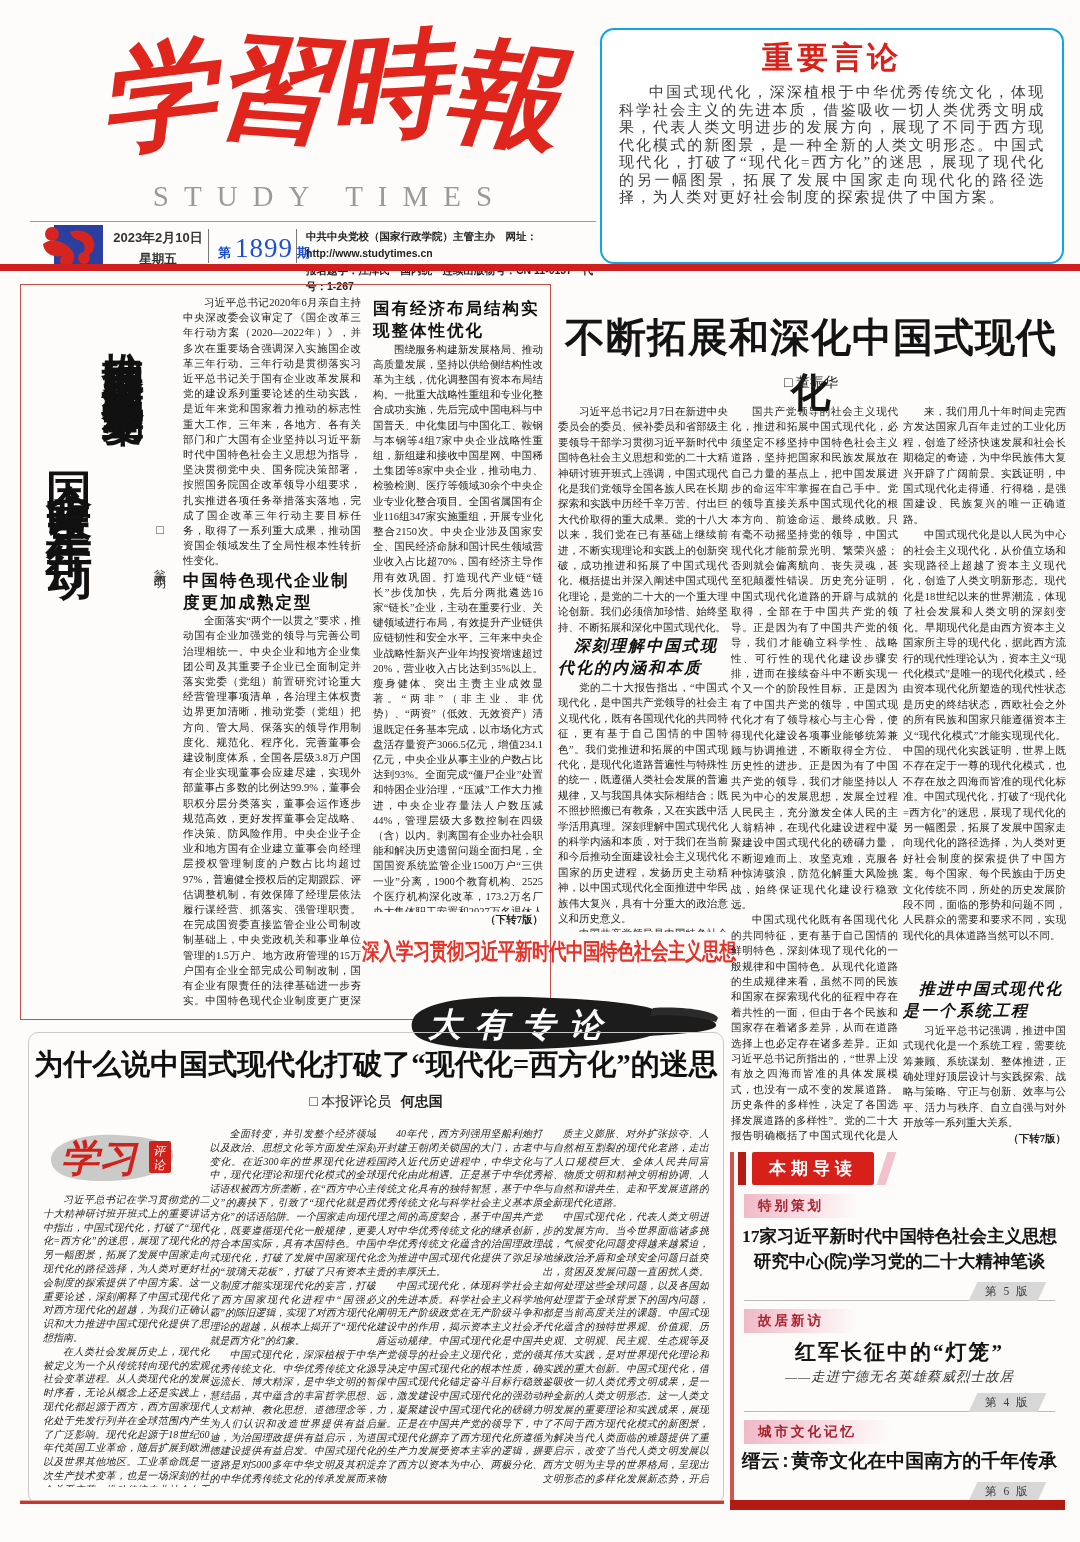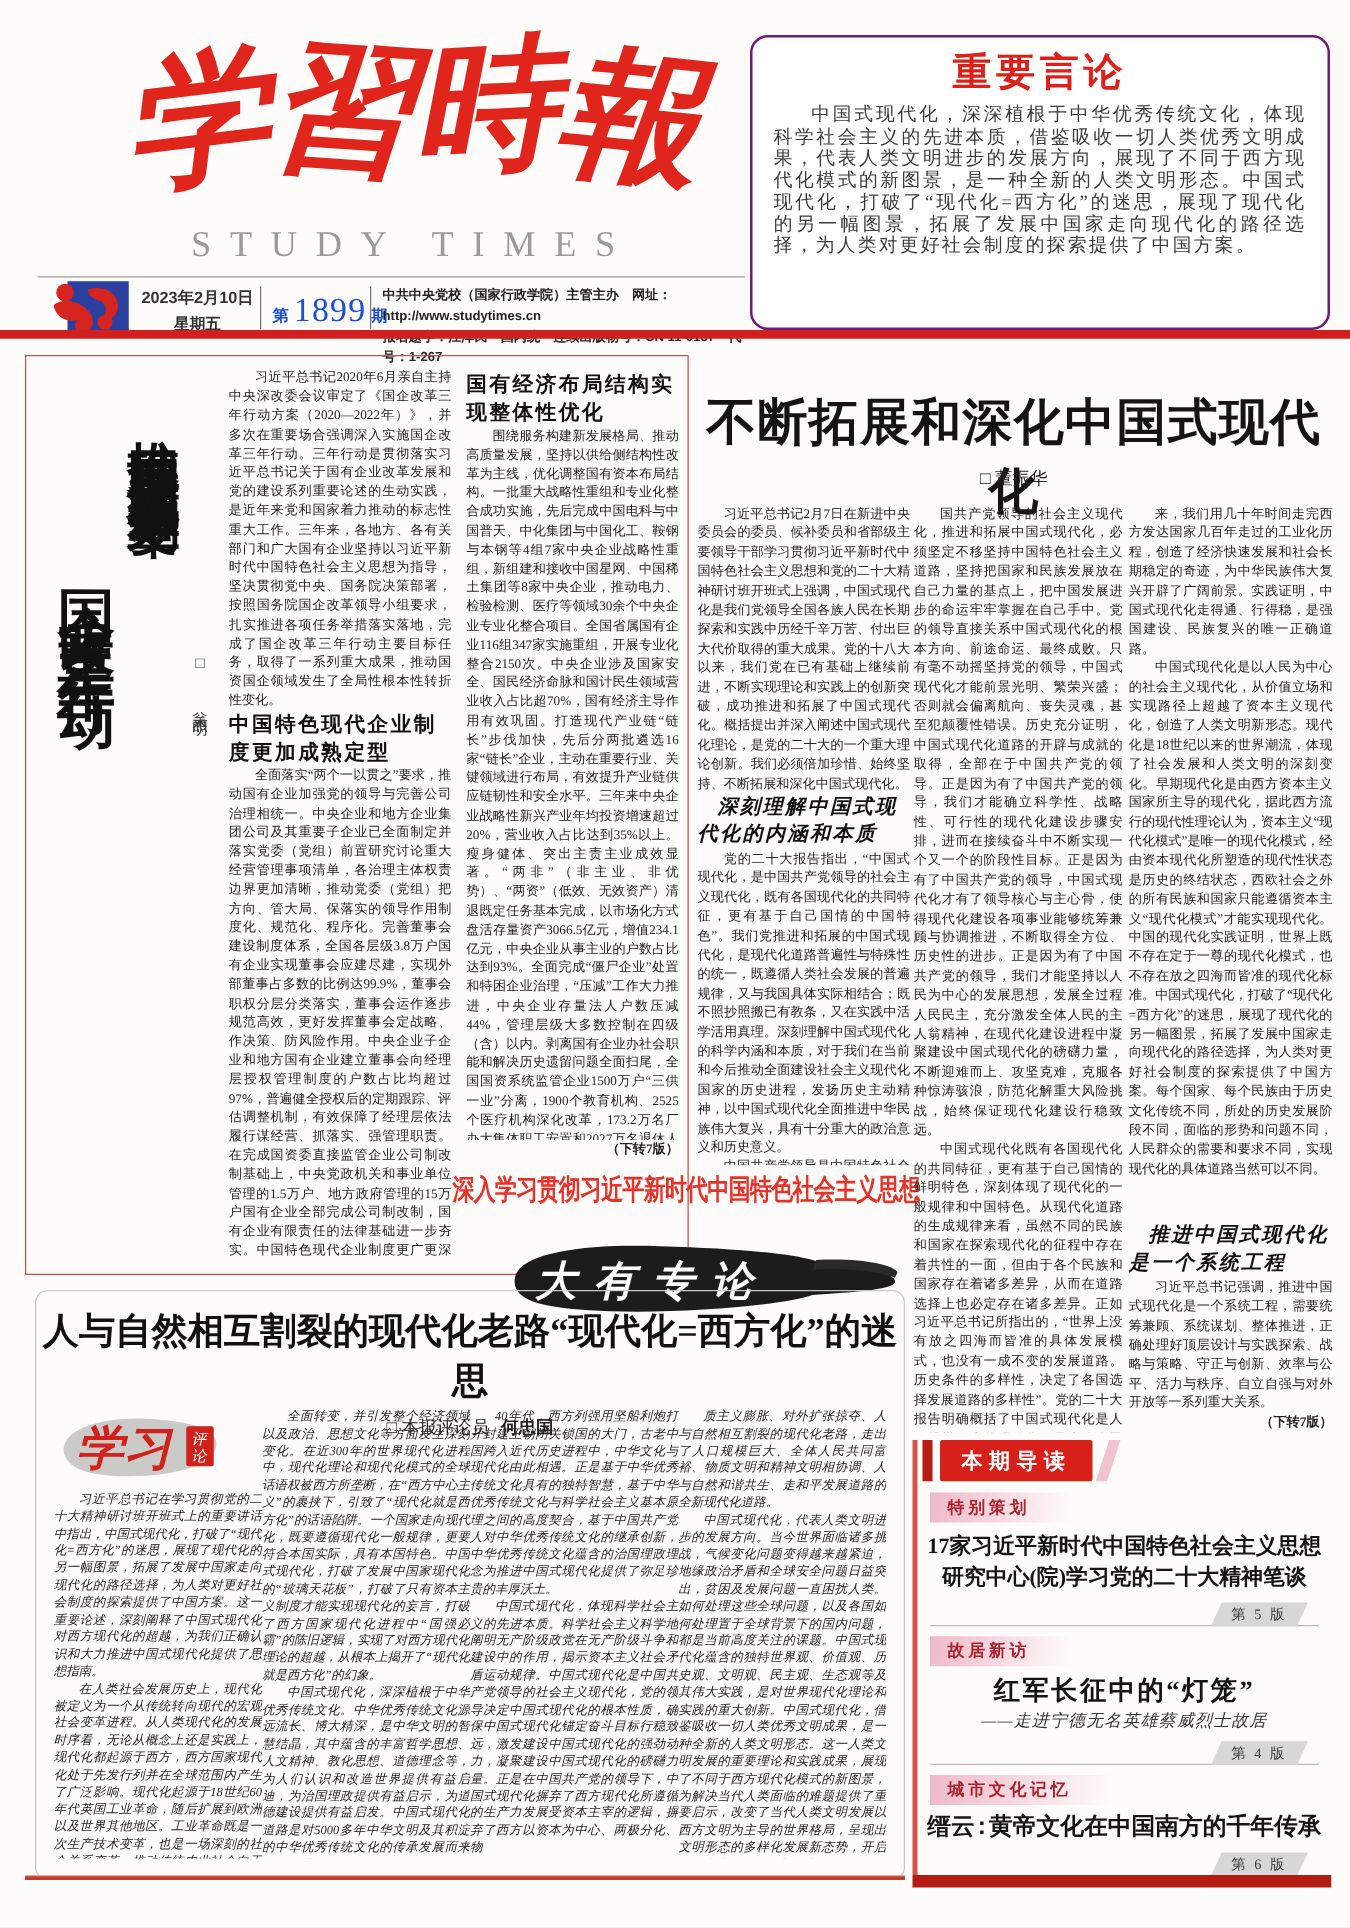--- a/index.html
+++ b/index.html
@@ -26,21 +26,21 @@
   .date-block .d2{font-size:12.5px;font-weight:bold;margin-top:4px;text-decoration:underline;}
   .vsep{position:absolute;top:229px;width:1px;height:34px;background:#777;}
   .issue-block{position:absolute;left:218px;top:233px;white-space:nowrap;color:#1d4ed8;}
   .issue-block .small{font-size:13px;font-family:"Liberation Sans",sans-serif;font-weight:bold;}
   .issue-block .big{font-size:27px;font-family:"Liberation Serif",serif;letter-spacing:1px;}
   .pub-block{position:absolute;left:306px;top:228px;width:292px;font-size:10.5px;line-height:1.6;
              color:#222;font-family:"Liberation Sans",sans-serif;font-weight:bold;}
 
   
   .quotes-box{position:absolute;left:600px;top:28px;width:464px;height:236px;background:#fff;
-              border:2px solid #701a75;border-radius:14px;}
+              border:2px solid #0ea5e9;border-radius:14px;}
   .quotes-title{margin-top:7px;text-align:center;color:#dd2018;font-size:31px;font-weight:900;
                 letter-spacing:4px;font-family:"Liberation Sans",sans-serif;}
   .quotes-body{margin:5px 17px 0 17px;font-size:15px;line-height:17.5px;letter-spacing:1.8px;
                text-align:justify;text-indent:2em;color:#3c3c3c;}
 
   .red-rule{position:absolute;left:0;top:264px;width:1080px;height:7px;background:#cf1f1f;}
 
   
   .col p{margin:0;text-indent:2em;text-align:justify;}
   .flexcol{display:flex;flex-direction:column;overflow:hidden;}
@@ -198,21 +198,21 @@
 
   <div class="col flexcol ra-col3" data-interactable="false">
     <p data-interactable="false">来，我们用几十年时间走完西方发达国家几百年走过的工业化历程，创造了经济快速发展和社会长期稳定的奇迹，为中华民族伟大复兴开辟了广阔前景。实践证明，中国式现代化走得通、行得稳，是强国建设、民族复兴的唯一正确道路。</p>
     <p class="grow" data-interactable="false">中国式现代化是以人民为中心的社会主义现代化，从价值立场和实现路径上超越了资本主义现代化，创造了人类文明新形态。现代化是18世纪以来的世界潮流，体现了社会发展和人类文明的深刻变化。早期现代化是由西方资本主义国家所主导的现代化，据此西方流行的现代性理论认为，资本主义“现代化模式”是唯一的现代化模式，经由资本现代化所塑造的现代性状态是历史的终结状态，西欧社会之外的所有民族和国家只能遵循资本主义“现代化模式”才能实现现代化。中国的现代化实践证明，世界上既不存在定于一尊的现代化模式，也不存在放之四海而皆准的现代化标准。中国式现代化，打破了“现代化=西方化”的迷思，展现了现代化的另一幅图景，拓展了发展中国家走向现代化的路径选择，为人类对更好社会制度的探索提供了中国方案。每个国家、每个民族由于历史文化传统不同，所处的历史发展阶段不同，面临的形势和问题不同，人民群众的需要和要求不同，实现现代化的具体道路当然可以不同。</p>
     <p class="subhead-kai" data-interactable="false">推进中国式现代化是一个系统工程</p>
     <p data-interactable="false">习近平总书记强调，推进中国式现代化是一个系统工程，需要统筹兼顾、系统谋划、整体推进，正确处理好顶层设计与实践探索、战略与策略、守正与创新、效率与公平、活力与秩序、自立自强与对外开放等一系列重大关系。</p>
     <div class="continued-row" data-interactable="false">（下转7版）</div>
   </div>
 
   <div class="ca-box" data-interactable="false">
-    <div class="ca-headline" data-interactable="false">人与自然相互割裂的现代化老路“现代化=西方化”的迷思</div>
+    <div class="ca-headline" data-interactable="false">为什么说中国式现代化打破了“现代化=西方化”的迷思</div>
     <div class="ca-authorline" data-interactable="false">
       <span data-interactable="false">□ 本报评论员</span>
       <span class="nm" data-interactable="false">何忠国</span>
     </div>
     <div class="ca-cols" data-interactable="false">
       <div class="col ca-col" data-interactable="false">
         <div class="ca-logo" data-interactable="false">
           <svg width="150" height="60" viewBox="0 0 150 60">
             <path d="M8,34 C6,16 40,6 75,8 C110,10 132,16 130,30 C128,44 100,54 60,54 C28,54 10,48 8,34 Z" fill="#bdbdbd" opacity="0.8"></path>
             <text x="18" y="44" font-size="38" font-style="italic" font-weight="bold" fill="#d0221a" font-family="DejaVu Serif, serif" data-interactable="false">学习</text>

